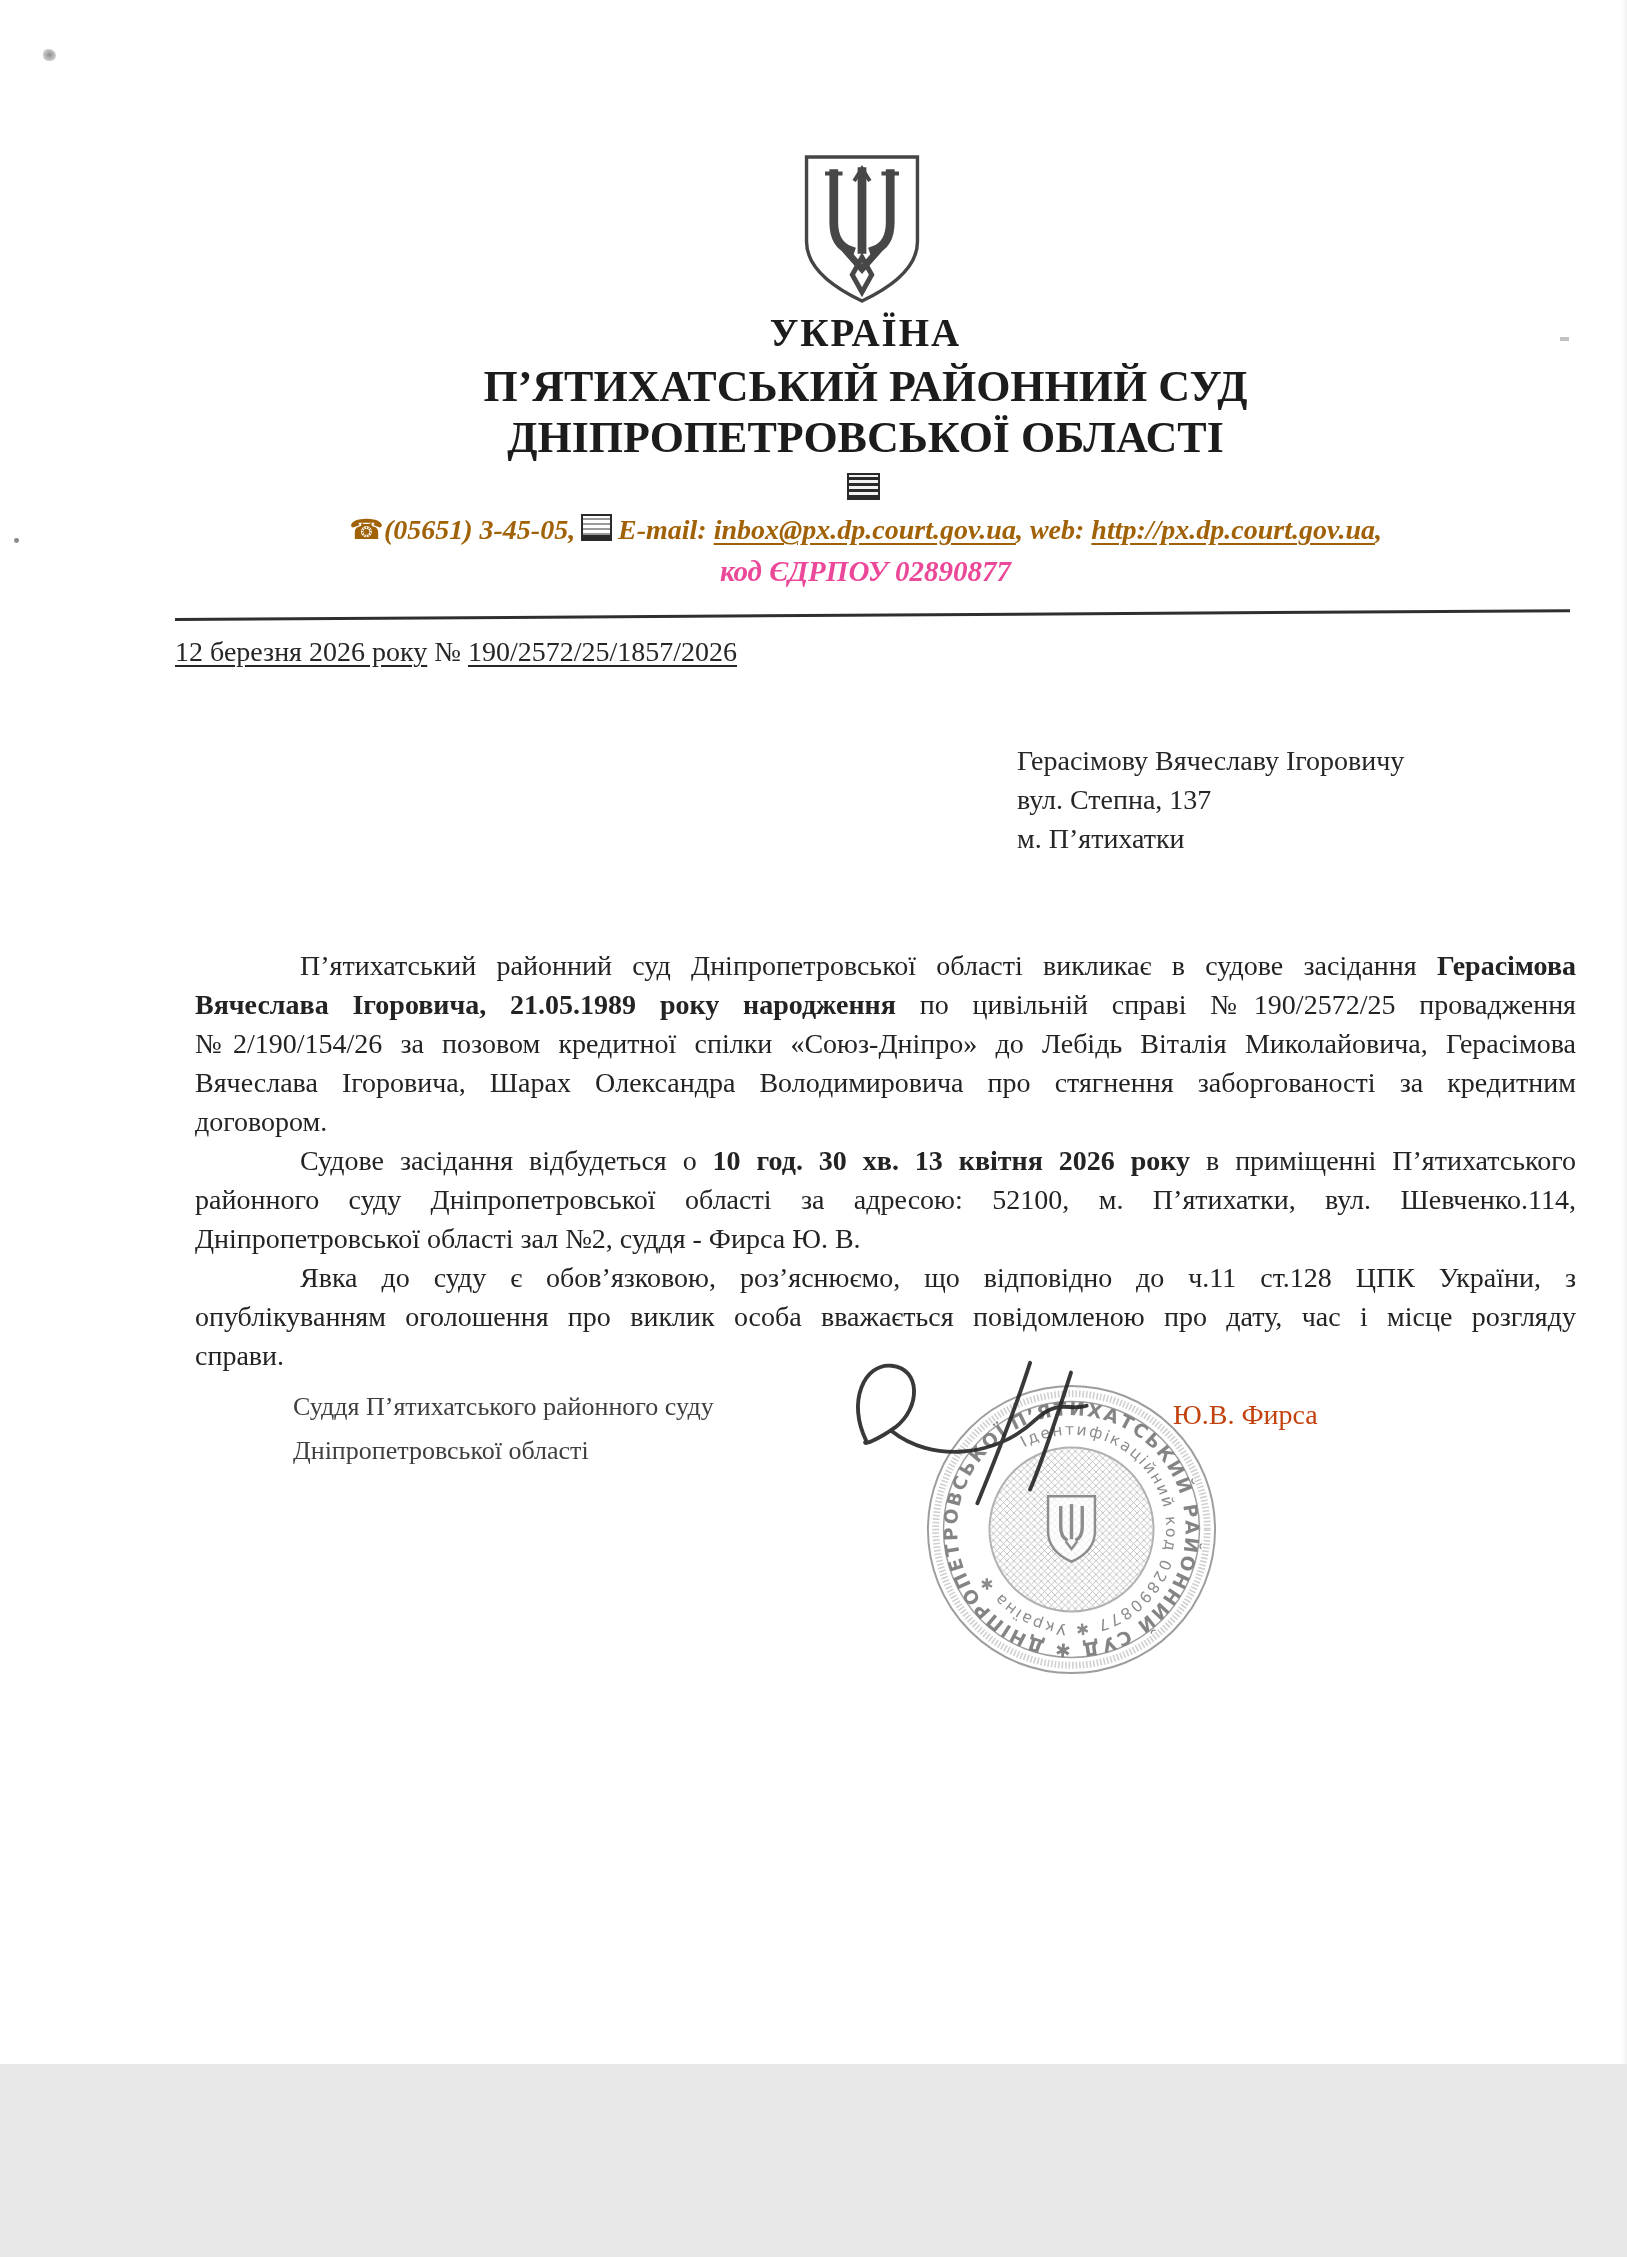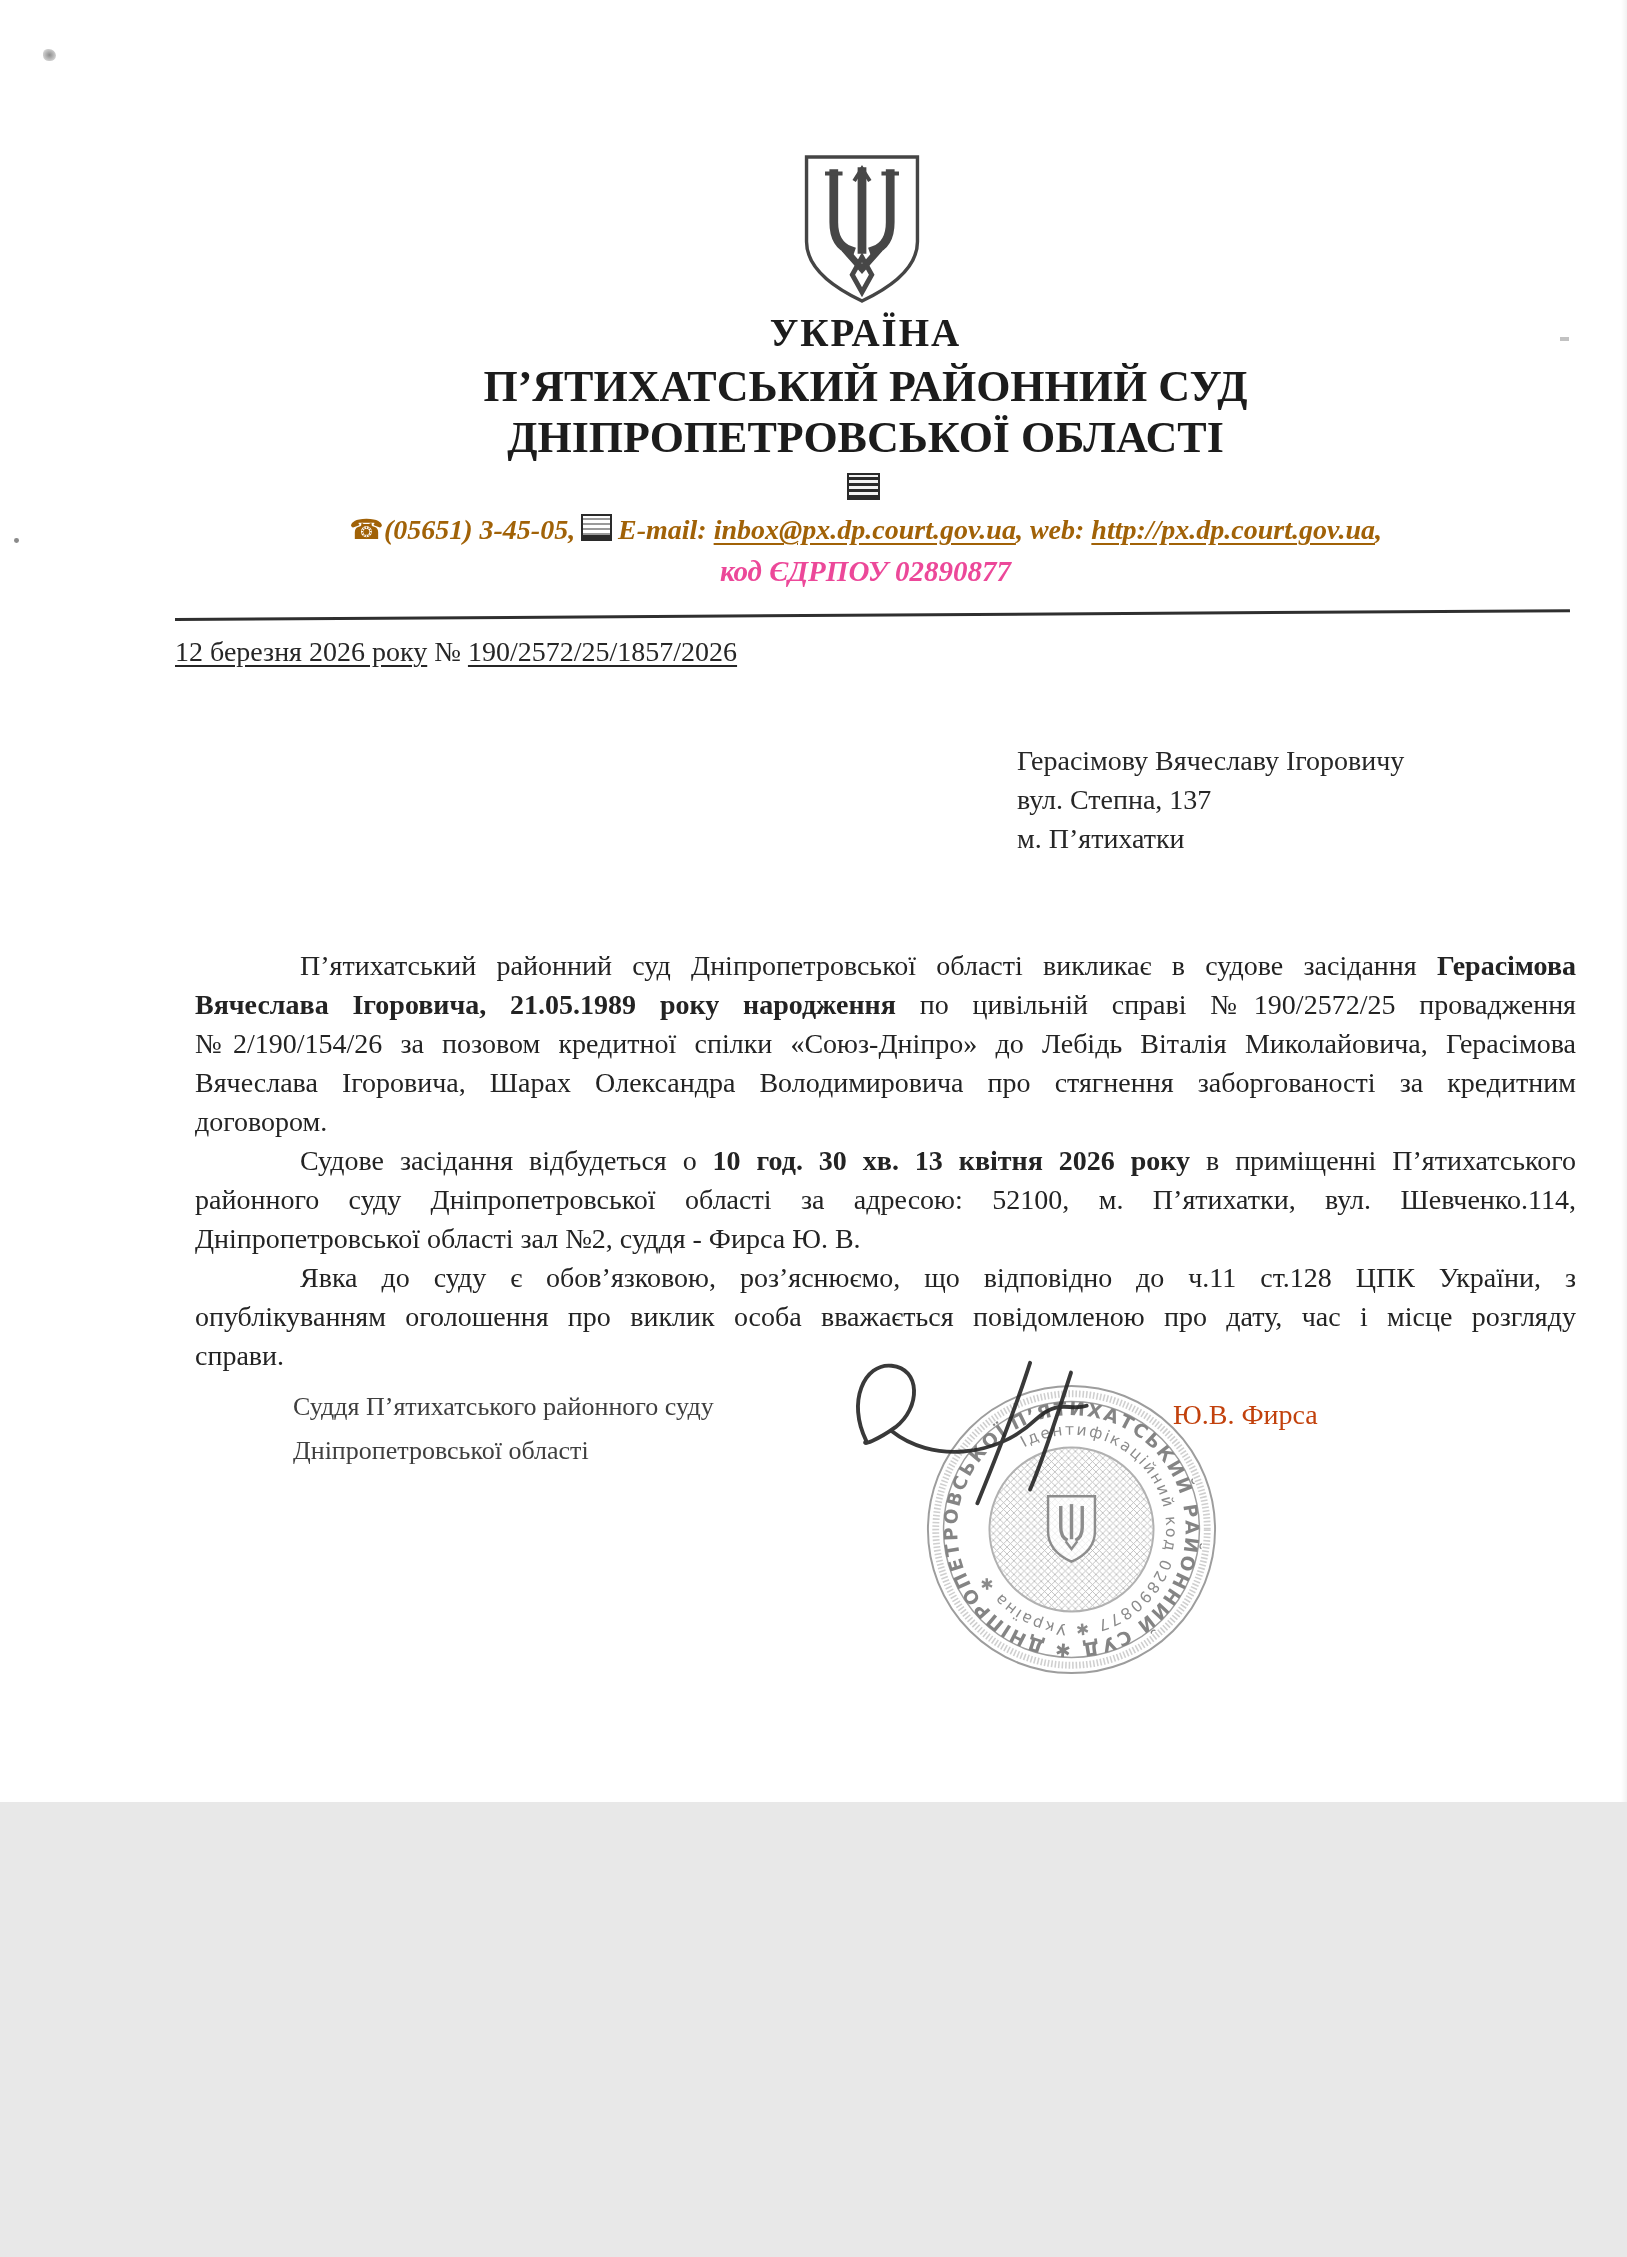--- a/index.html
+++ b/index.html
@@ -1,16 +1,16 @@
 <!DOCTYPE html>
 <html><head>
 <meta charset="utf-8">
 <style>
   html,body{margin:0;padding:0;background:#e8e8e8;}
-  #page{position:relative;width:1628px;height:1802px;background:#ffffff;
+  #page{position:relative;width:1628px;height:2064px;background:#ffffff;
         font-family:"Liberation Serif", serif;color:#222;overflow:hidden;}
   .abs{position:absolute;}
   
   .hdr{left:261px;width:1209px;text-align:center;color:#1c1c1c;}
   .country{top:310px;font-size:39px;font-weight:bold;letter-spacing:2px;}
   .court{top:361px;font-size:44px;font-weight:bold;}
   .region{top:412px;font-size:44px;font-weight:bold;}
   .addr{top:471px;font-size:29px;font-weight:bold;font-style:italic;color:#242424;}
   .contact{top:513px;font-size:28px;font-weight:bold;font-style:italic;color:#a16207;}
   .edrpou{top:555px;font-size:29px;font-weight:bold;font-style:italic;color:#ec4899;}

